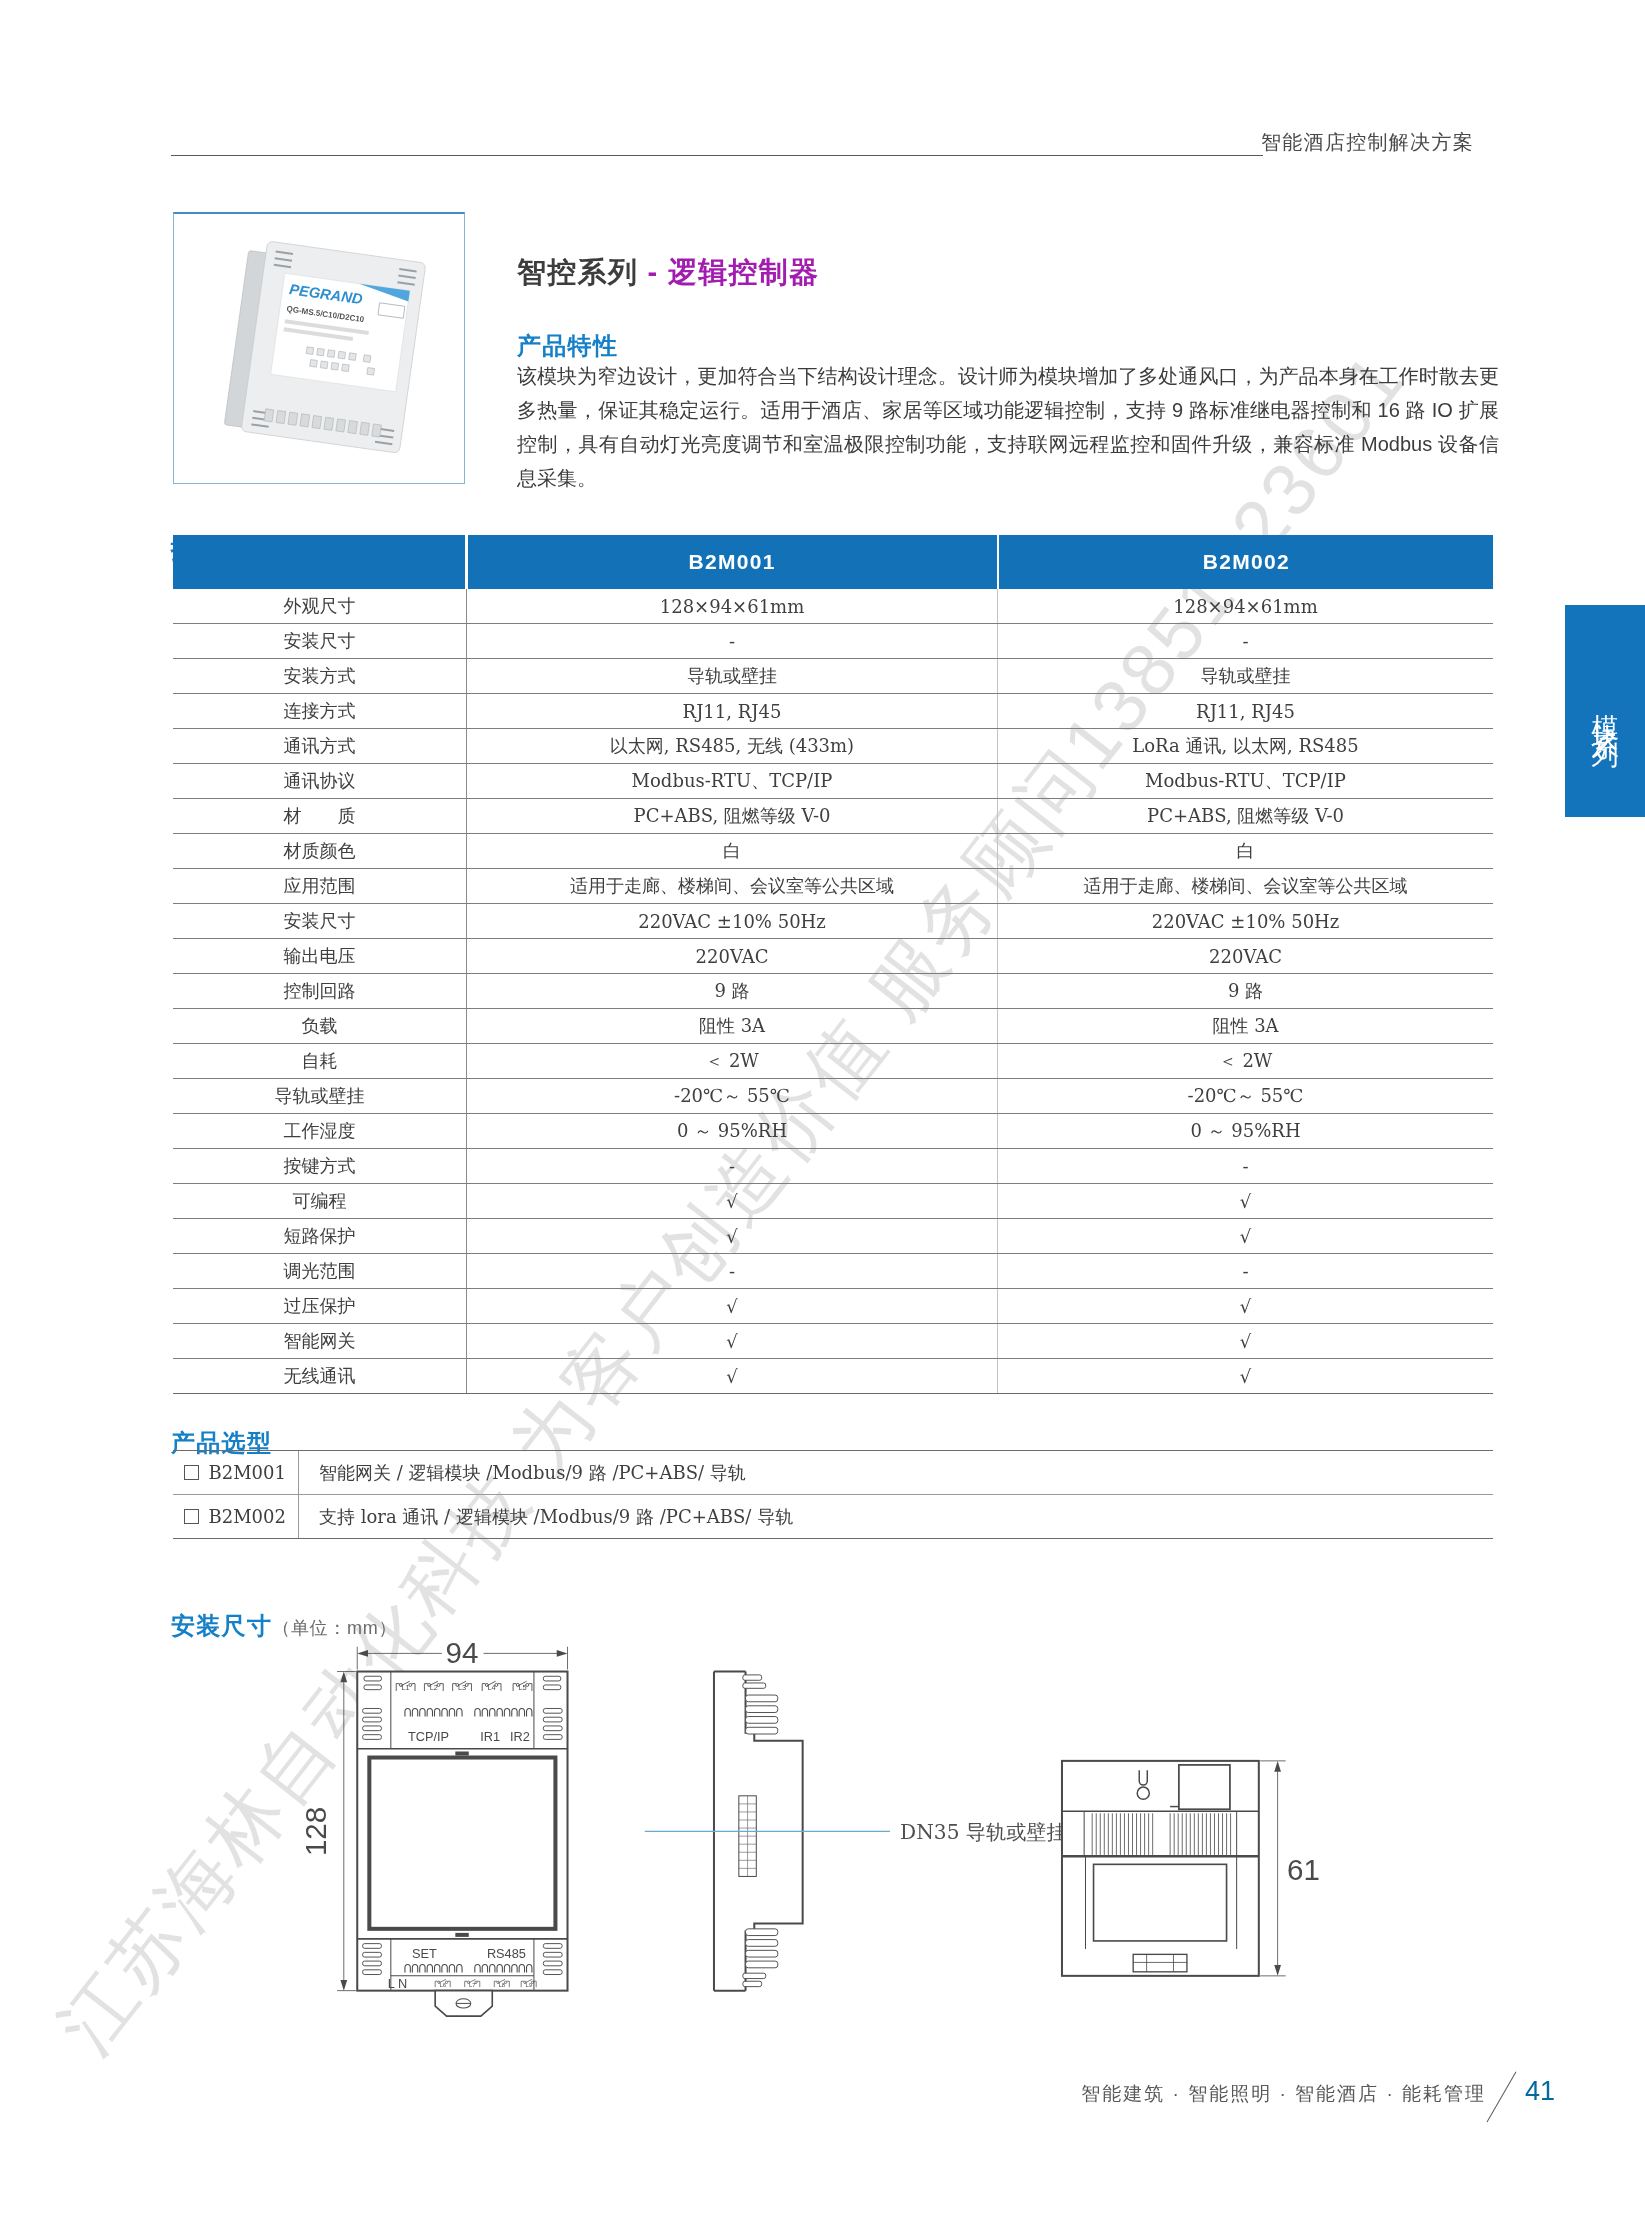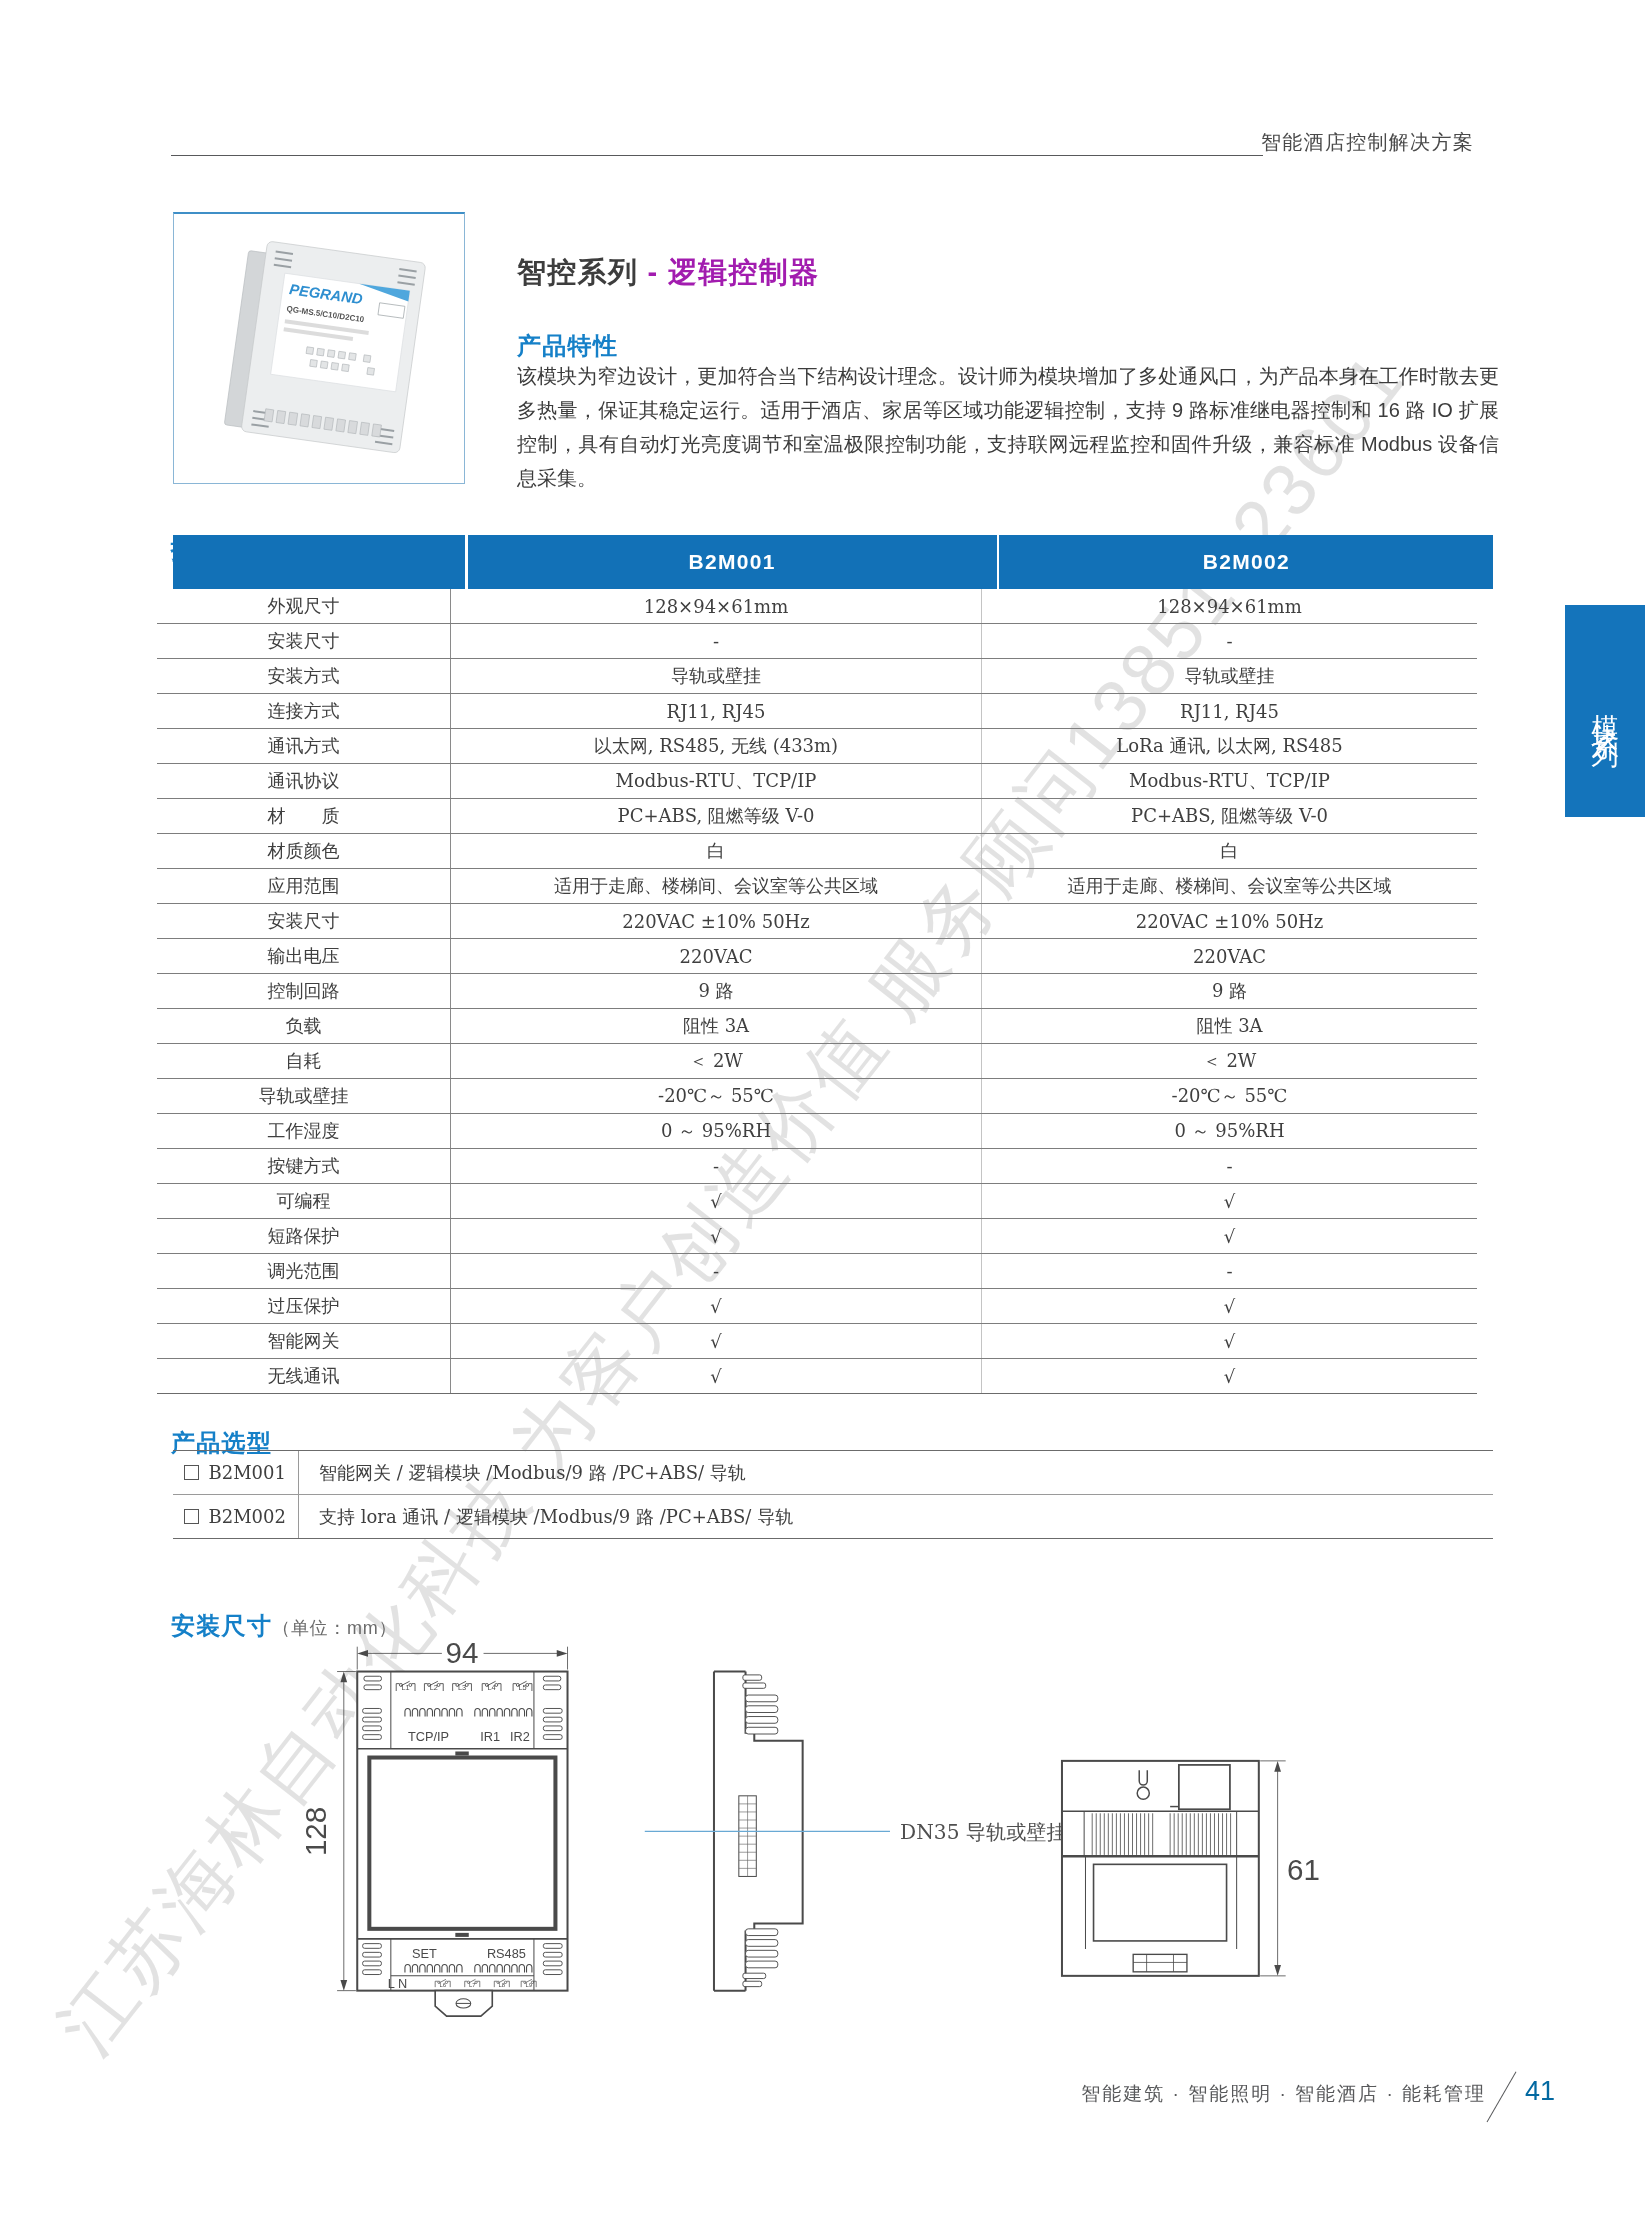--- a/index.html
+++ b/index.html
@@ -27,21 +27,21 @@
   .page-title .accent{color:#a21caf}
   .sec{position:absolute;font-size:24px;font-weight:600;color:#1580c8;letter-spacing:1.3px;z-index:1}
   .sec .unit{font-size:18px;font-weight:400;color:#6b6b6b;letter-spacing:0.7px}
   .features-body{
     position:absolute;left:517px;top:359px;width:982px;margin:0;text-align:justify;
     font-family:Liberation Sans, sans-serif;font-size:20px;line-height:34px;color:#3c3c3c;z-index:1;
   }
   
   .shead{position:absolute;left:173px;top:535px;width:1320px;height:54px;display:grid;grid-template-columns:292px 529px 494px;column-gap:2.7px;z-index:1}
   .shead .hc{background:#1271b7;display:flex;align-items:center;justify-content:center;color:#fff;font-size:21px;font-weight:700;letter-spacing:1.3px}
-  .sbody{position:absolute;left:157px;top:589px;width:1320px;z-index:1}
+  .sbody{position:absolute;left:173px;top:589px;width:1320px;z-index:1}
   .srow{display:grid;grid-template-columns:294px 531px 495px;height:35px;border-bottom:1px solid #7d7d7d;box-sizing:border-box}
   .srow:last-child{border-bottom:1.3px solid #6b6b6b}
   .srow .cell{display:flex;align-items:center;justify-content:center;font-family:"DejaVu Serif","Liberation Serif",serif;font-size:18px;color:#3f3f3f}
   .srow .lbl{border-right:0.9px solid #8a8a8a;box-sizing:border-box}
   .srow .v1{border-right:0.7px solid #c4c4c4;box-sizing:border-box}
   
   .sel-table{position:absolute;left:173px;top:1450px;width:1320px;border-top:1.3px solid #6b6b6b;z-index:1}
   .prow{display:grid;grid-template-columns:126px 1194px;height:44px;border-bottom:0.7px solid #9a9a9a;box-sizing:border-box}
   .prow:last-child{border-bottom:1.3px solid #6b6b6b}
   .pcode{display:flex;align-items:center;gap:9.4px;padding-left:10.7px;border-right:0.7px solid #9a9a9a;box-sizing:border-box;

